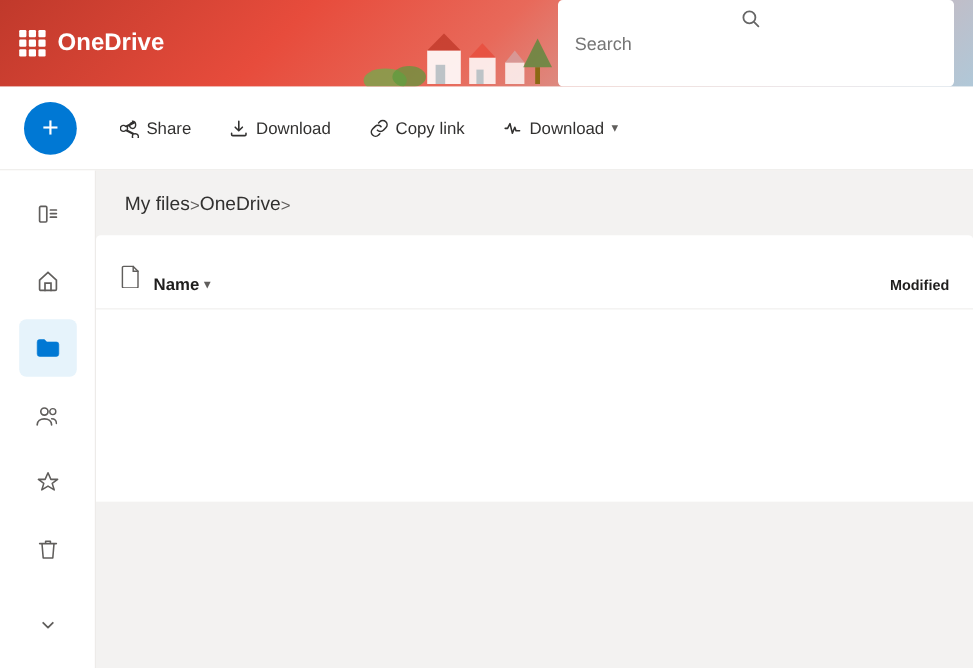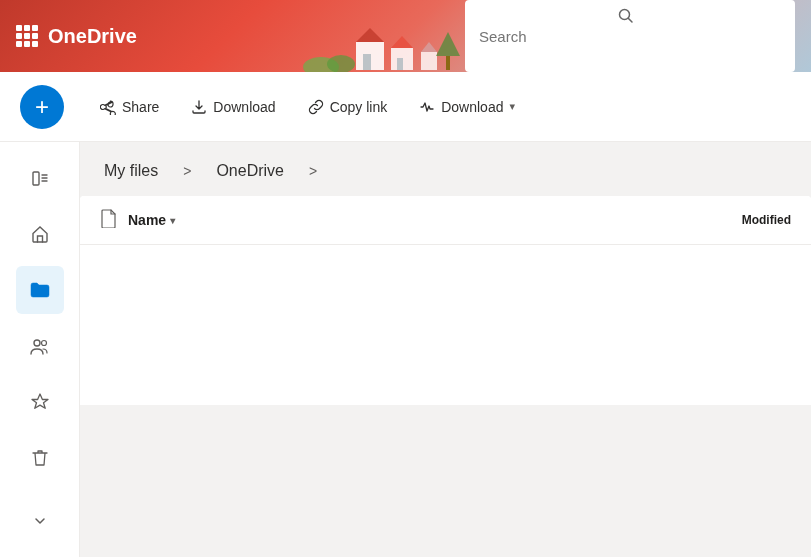--- a/index.html
+++ b/index.html
@@ -155,21 +155,21 @@
       background: #f3f2f1;
       overflow: hidden;
     }
 
     
     .breadcrumb {
       background: #f3f2f1;
       padding: 20px 24px 16px;
       display: flex;
       align-items: center;
-      gap: 25px;
+      gap: 0;
       font-size: 16px;
     }
     .breadcrumb-item {
       color: #323130;
       cursor: pointer;
     }
     .breadcrumb-current {
       font-weight: 700;
       color: #201f1e;
     }
@@ -180,24 +180,25 @@
 
     
     .file-list {
       background: white;
       margin: 0 0 0 0;
       border-radius: 4px 4px 0 0;
       overflow: hidden;
     }
     .file-list-header {
       display: flex;
-      align-items: center;
+      align-items: flex-end;
       padding: 12px 20px;
       border-bottom: 1px solid #edebe9;
       background: white;
+      margin-top: 12px;
     }
     .file-icon-col {
       margin-right: 10px;
       color: #605e5c;
     }
     .name-col {
       display: flex;
       align-items: center;
       gap: 4px;
       font-size: 14px;

